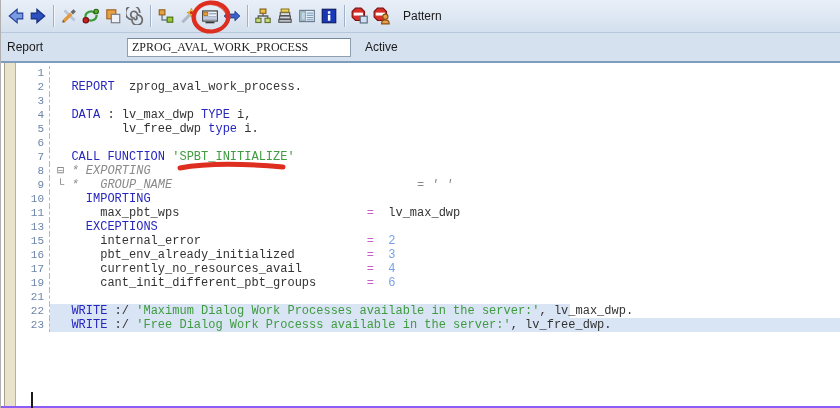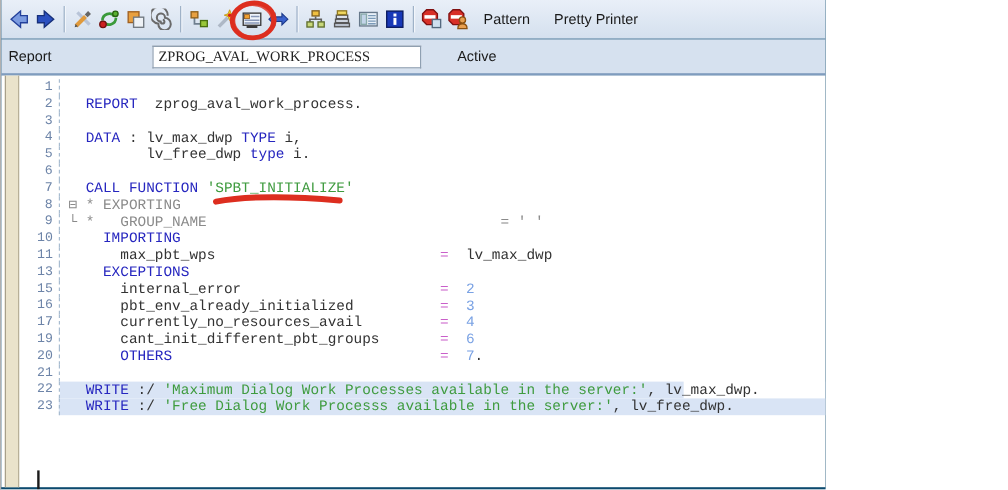--- a/index.html
+++ b/index.html
@@ -1,54 +1,54 @@
 <!DOCTYPE html>
 <html style="--kw: #2626bf; --str: #3f9b3f; --cmt: #8a8a8a; --num: #7aa2e4; --eq: #c95fc9; --plain: #333333; --sel: #d9e4f5; --anno: #dd2e1f; --lnum: #6d84a8;"><head>
 <meta charset="utf-8">
 <style>
   :root{
     --kw:#2626bf; --str:#3f9b3f; --cmt:#8a8a8a; --num:#7aa2e4; --eq:#c95fc9;
     --plain:#333333; --sel:#d9e4f5; --anno:#dd2e1f; --lnum:#6d84a8;
   }
   *{margin:0;padding:0;box-sizing:border-box;}
   body{font-family:"Liberation Sans",sans-serif;background:#fff;}
-  .screen{position:relative;width:688px;height:408px;overflow:hidden;background:#0c4a6e;border-left:1px solid #b0b0b0;}
+  .screen{position:relative;width:840px;height:408px;overflow:hidden;background:#8b5cf6;border-left:1px solid #b0b0b0;}
 
   
   .toolbar{height:33px;background:linear-gradient(#e9eff8,#d4e0ee);
     border-bottom:1px solid #b7c8dd;display:flex;align-items:center;padding-left:4px;}
   .tb-icon{width:20px;height:20px;margin:0 1px;border:1px solid transparent;border-radius:2px;
     background:transparent;display:flex;align-items:center;justify-content:center;cursor:pointer;}
   .tb-icon svg{width:18px;height:18px;display:block;}
   .tb-sep{width:1px;height:22px;background:#9fb2c8;margin:0 4px;box-shadow:1px 0 0 #f2f6fb;}
   .tb-text{border:none;background:transparent;font-family:"Liberation Sans",sans-serif;
     font-size:12px;color:#1a1a1a;padding:0 10px;height:24px;cursor:pointer;}
 
   
   .header-row{height:30px;background:#d6e1ef;border-bottom:2px solid #7f9cbe;
     display:flex;align-items:center;}
   .report-label{font-size:12px;color:#1a1a1a;margin-left:6px;}
   .report-input{margin-left:84px;width:224px;height:19px;border:1px solid #8fa0b2;
     border-top-color:#76889c;background:#fff;font-family:Liberation Serif, serif;
     font-size:12px;color:#222;padding:0 4px;}
-  .status-text{font-size:12px;color:#1a1a1a;margin-left:30px;}
+  .status-text{font-size:12px;color:#1a1a1a;margin-left:14px;}
 
   
   .editor{position:relative;height:343px;background:#fff;padding-top:3px;}
   .gutter-strip{position:absolute;left:3px;top:0;bottom:0;width:12px;background:#eae3cb;
     border-left:1px solid #a8a08a;border-right:1px solid #b8b098;}
   .code-line{display:flex;height:14px;line-height:14px;font-family:"Liberation Mono",monospace;
     font-size:12px;white-space:pre;}
   .line-num{flex:0 0 48px;text-align:right;padding-right:5px;color:var(--lnum);font-size:11px;}
   .line-text{flex:1 1 auto;border-left:1px dashed #a8bcd0;padding-left:7px;color:var(--plain);}
   .sel-partial .line-text{background:linear-gradient(to right,var(--sel) 0,var(--sel) 520px,transparent 520px);}
   .sel-full .line-text{background:var(--sel);}
   .c-k{color:var(--kw);}
   .c-s{color:var(--str);}
-  .c-c{color:var(--cmt);}
+  .c-c{color:var(--cmt);font-style:italic;}
   .c-n{color:var(--num);}
   .c-e{color:var(--eq);}
   .c-p{color:var(--plain);text-align:center;}
   .c-f{color:#8a8a8a;font-style:normal;}
 
   
   .anno{position:absolute;pointer-events:none;}
   .text-cursor{position:absolute;left:30px;top:392px;width:2px;height:16px;background:#1b1b1b;}
 </style>
 </head>
@@ -170,21 +170,20 @@
       </button>
       <button class="tb-icon">
         <svg viewBox="0 0 16 16">
           <polygon points="4,1 9,1 12,4 12,9 9,12 4,12 1,9 1,4" fill="#d83028" stroke="#801010"></polygon>
           <rect x="2.4" y="5" width="8.2" height="2.6" fill="#fff"></rect>
           <circle cx="11" cy="8.6" r="2.3" fill="#e8a050" stroke="#8a5010"></circle>
           <path d="M7.6 15 q0-3.6 3.4-3.6 q3.4 0 3.4 3.6 z" fill="#e8a050" stroke="#8a5010"></path>
         </svg>
       </button>
       <button class="tb-text">Pattern</button>
-      <button class="tb-text">Pretty Printer</button>
     </div>
 
   <div class="header-row">
     <span class="report-label">Report</span>
     <input class="report-input" value="ZPROG_AVAL_WORK_PROCESS" style="">
     <span class="status-text">Active</span>
   </div>
 
   <div class="editor" id="editor">
     <div class="gutter-strip"></div>
@@ -197,21 +196,20 @@
       <div class="code-line"><div class="line-num">7</div><div class="line-text"><span class="c-p">  </span><span class="c-k">CALL FUNCTION</span><span class="c-p"> </span><span class="c-s">'SPBT_INITIALIZE'</span></div></div>
       <div class="code-line"><div class="line-num">8</div><div class="line-text"><span class="c-f">⊟ </span><span class="c-c">* EXPORTING</span></div></div>
       <div class="code-line"><div class="line-num">9</div><div class="line-text"><span class="c-f">└ </span><span class="c-c">*   GROUP_NAME</span><span class="c-p">                                  </span><span class="c-c">= ' '</span></div></div>
       <div class="code-line"><div class="line-num">10</div><div class="line-text"><span class="c-p">    </span><span class="c-k">IMPORTING</span></div></div>
       <div class="code-line"><div class="line-num">11</div><div class="line-text"><span class="c-p">      max_pbt_wps                          </span><span class="c-e">=</span><span class="c-p">  lv_max_dwp</span></div></div>
       <div class="code-line"><div class="line-num">13</div><div class="line-text"><span class="c-p">    </span><span class="c-k">EXCEPTIONS</span></div></div>
       <div class="code-line"><div class="line-num">15</div><div class="line-text"><span class="c-p">      internal_error                       </span><span class="c-e">=</span><span class="c-n">  2</span></div></div>
       <div class="code-line"><div class="line-num">16</div><div class="line-text"><span class="c-p">      pbt_env_already_initialized          </span><span class="c-e">=</span><span class="c-n">  3</span></div></div>
       <div class="code-line"><div class="line-num">17</div><div class="line-text"><span class="c-p">      currently_no_resources_avail         </span><span class="c-e">=</span><span class="c-n">  4</span></div></div>
       <div class="code-line"><div class="line-num">19</div><div class="line-text"><span class="c-p">      cant_init_different_pbt_groups       </span><span class="c-e">=</span><span class="c-n">  6</span></div></div>
-      <div class="code-line"><div class="line-num">20</div><div class="line-text"><span class="c-p">      </span><span class="c-k">OTHERS</span><span class="c-p">                               </span><span class="c-e">=</span><span class="c-n">  7</span><span class="c-p">.</span></div></div>
       <div class="code-line"><div class="line-num">21</div><div class="line-text"></div></div>
       <div class="code-line sel-partial"><div class="line-num">22</div><div class="line-text"><span class="c-p">  </span><span class="c-k">WRITE</span><span class="c-p"> :/ </span><span class="c-s">'Maximum Dialog Work Processes available in the server:'</span><span class="c-p">, lv_max_dwp.</span></div></div>
       <div class="code-line sel-full"><div class="line-num">23</div><div class="line-text"><span class="c-p">  </span><span class="c-k">WRITE</span><span class="c-p"> :/ </span><span class="c-s">'Free Dialog Work Processs available in the server:'</span><span class="c-p">, lv_free_dwp.</span></div></div>
     </div>
 
   <svg class="anno" style="left:189px;top:0px" width="42" height="34" viewBox="0 0 42 34">
     <ellipse cx="21" cy="17" rx="17.5" ry="14.5" fill="none" stroke="#dd2e1f" stroke-width="4" transform="rotate(-6 21 17)"></ellipse>
     <ellipse cx="21" cy="17.5" rx="16" ry="13.5" fill="none" stroke="#dd2e1f" stroke-width="2.2" transform="rotate(4 21 17)" opacity="0.8"></ellipse>
   </svg>
 

